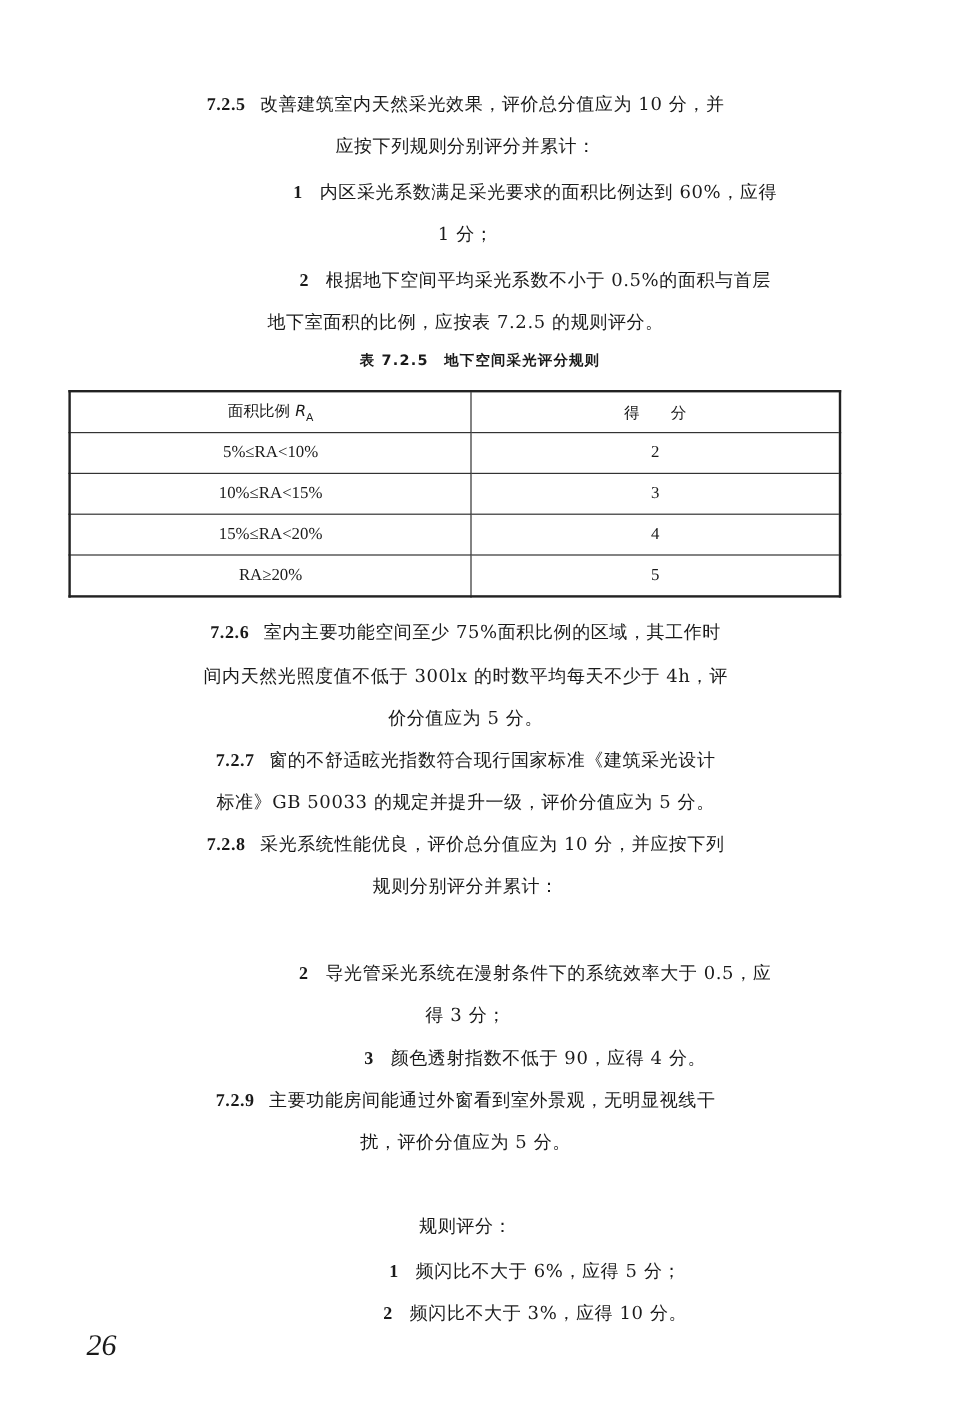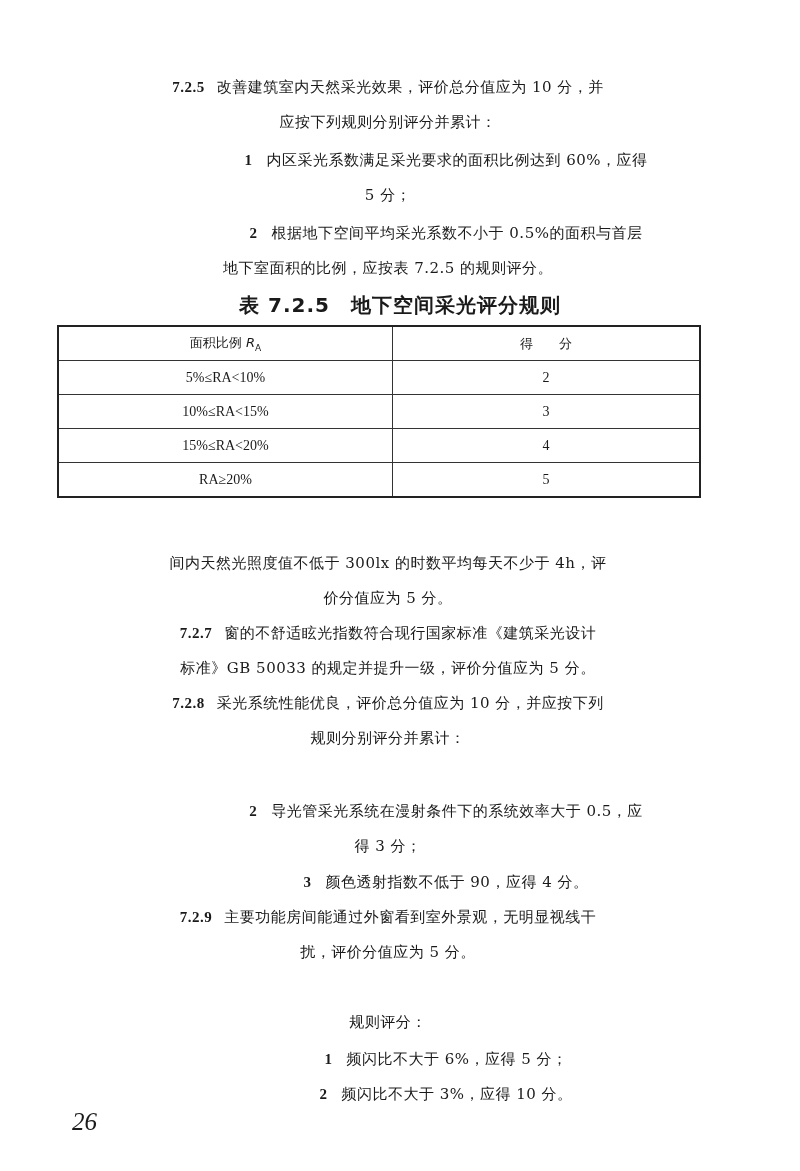--- a/index.html
+++ b/index.html
@@ -13,21 +13,21 @@
     position: absolute; left: 58px; width: 660px;
     font-size: 15px; line-height: 30px; white-space: nowrap;
     letter-spacing: 0.5px;
     text-align: center;
   }
   .indent { left: 100px; margin-left: 16px; }
   .num { font-family: "Liberation Serif", serif; font-weight: bold; margin-right: 12px; }
   .sub { font-family: "Liberation Serif", serif; font-weight: bold; margin-right: 14px; }
   .caption {
     position: absolute; left: 0; width: 800px; top: 292px; text-align: center;
-    font-size: 20px; font-weight: bold; font-family: "DejaVu Sans", sans-serif;
+    font-size: 12px; font-weight: bold; font-family: "DejaVu Sans", sans-serif;
     letter-spacing: 1px;
   }
   table.rules {
     position: absolute; left: 57px; top: 325px; width: 644px;
     border-collapse: collapse; border: 2px solid #222;
     font-size: 14px; font-family: "Liberation Serif", serif;
   }
   table.rules td, table.rules th {
     border: 1px solid #333; height: 33px; text-align: center; font-weight: normal;
     padding: 0;
@@ -45,21 +45,21 @@
 
 <div class="page">
 
   <div class="line" style="top:72px">
     <span class="num">7.2.5</span><span>改善建筑室内天然采光效果，评价总分值应为 10 分，并</span>
   </div>
   <div class="line" style="top:107px">应按下列规则分别评分并累计：</div>
   <div class="line indent" style="top:145px">
     <span class="sub">1</span><span>内区采光系数满足采光要求的面积比例达到 60%，应得</span>
   </div>
-  <div class="line" style="top:180px">5 分；</div>
+  <div class="line" style="top:180px">1 分；</div>
   <div class="line indent" style="top:218px">
     <span class="sub">2</span><span>根据地下空间平均采光系数不小于 0.5%的面积与首层</span>
   </div>
   <div class="line" style="top:253px">地下室面积的比例，应按表 7.2.5 的规则评分。</div>
 
   <div class="caption">表 7.2.5　地下空间采光评分规则</div>
 
   <table class="rules">
     <tbody>
         <tr>
@@ -78,20 +78,23 @@
       <td class="c1">15%≤RA&lt;20%</td>
       <td>4</td>
     </tr>
     <tr>
       <td class="c1">RA≥20%</td>
       <td>5</td>
     </tr>
   </tbody>
     </table>
 
+  <div class="line" style="top:512px">
+    <span class="num">7.2.6</span><span>室内主要功能空间至少 75%面积比例的区域，其工作时</span>
+  </div>
   <div class="line" style="top:548px">间内天然光照度值不低于 300lx 的时数平均每天不少于 4h，评</div>
   <div class="line" style="top:583px">价分值应为 5 分。</div>
 
   <div class="line" style="top:618px">
     <span class="num">7.2.7</span><span>窗的不舒适眩光指数符合现行国家标准《建筑采光设计</span>
   </div>
   <div class="line" style="top:653px">标准》GB 50033 的规定并提升一级，评价分值应为 5 分。</div>
 
   <div class="line" style="top:688px">
     <span class="num">7.2.8</span><span>采光系统性能优良，评价总分值应为 10 分，并应按下列</span>

